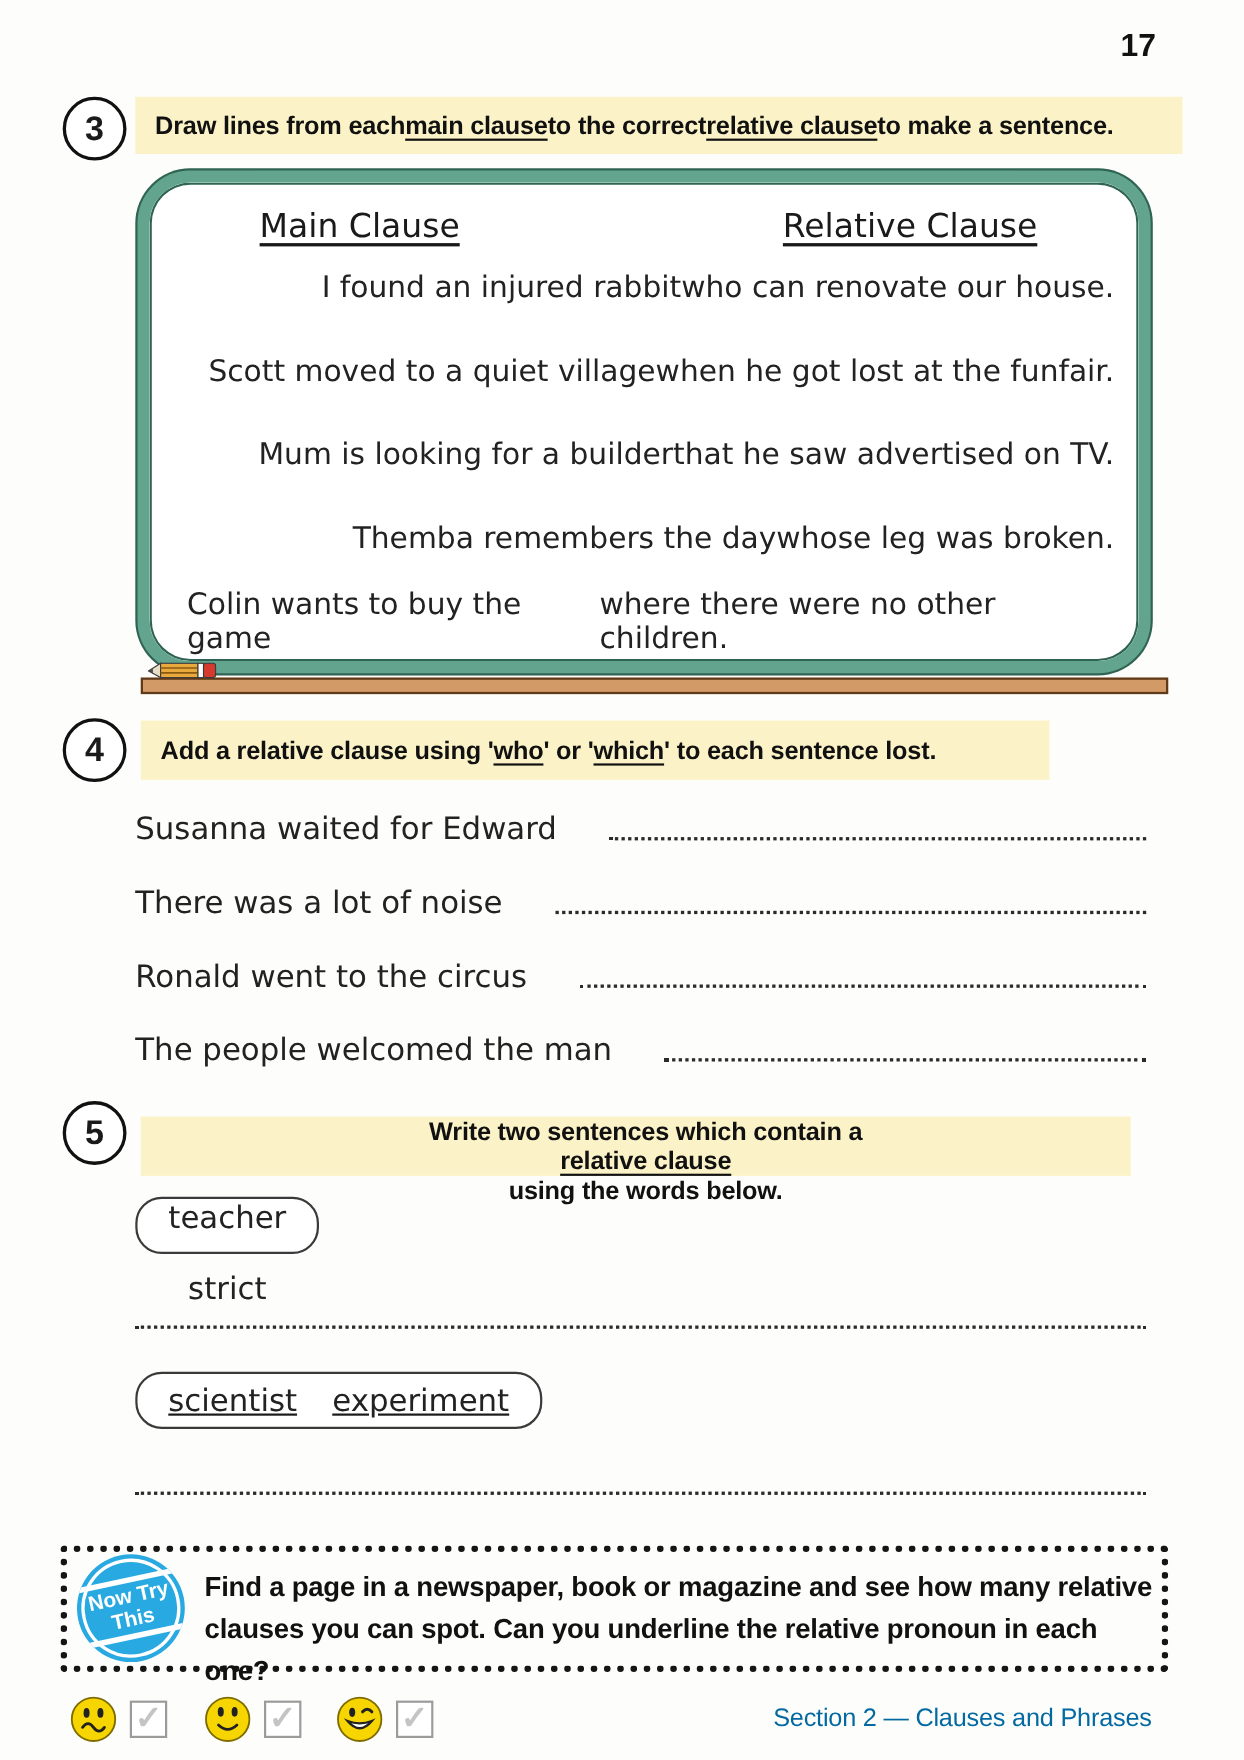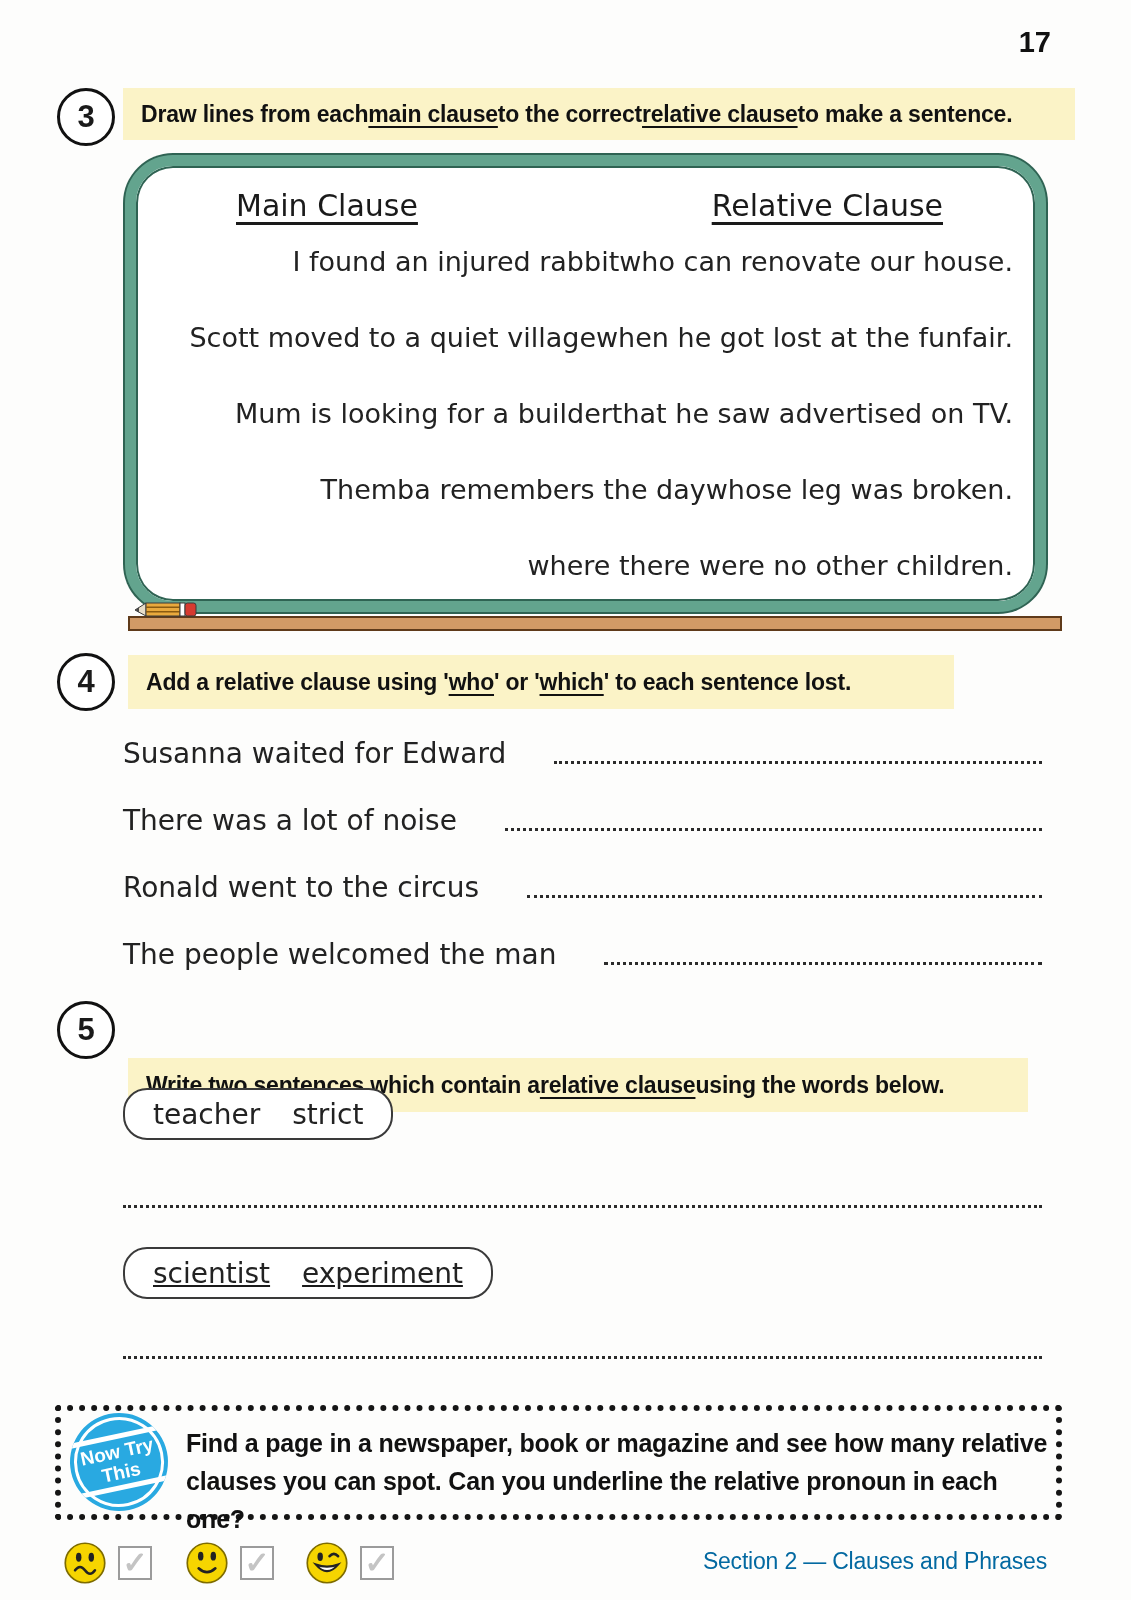--- a/index.html
+++ b/index.html
@@ -144,20 +144,21 @@
     </div>
     <div class="board-row">
       <span class="hand">Mum is looking for a builder</span>
       <span class="hand">that he saw advertised on TV.</span>
     </div>
     <div class="board-row">
       <span class="hand">Themba remembers the day</span>
       <span class="hand">whose leg was broken.</span>
     </div>
     <div class="board-row">
+      <span class="hand">Colin wants to buy the game</span>
       <span class="hand">where there were no other children.</span>
     </div>
   </div>
   <div class="ledge"></div>
   <svg class="pencil" width="64" height="18" viewBox="0 0 64 18">
     <polygon points="1,10 12,3 12,16" fill="#e8ddc9" stroke="#3a3a3a" stroke-width="1"></polygon>
     <polygon points="1,10 5,7.5 5,12.5" fill="#4a4a4a"></polygon>
     <rect x="12" y="3" width="34" height="13" fill="#E9A93D" stroke="#3a3a3a" stroke-width="1"></rect>
     <line x1="12" y1="7.3" x2="46" y2="7.3" stroke="#8a5a10" stroke-width="1.4"></line>
     <line x1="12" y1="11.7" x2="46" y2="11.7" stroke="#8a5a10" stroke-width="1.4"></line>
@@ -189,27 +190,27 @@
     <span class="leader"></span>
   </div>
   <div class="fill-line" style="top:929px;">
     <span class="hand">The people welcomed the man</span>
     <span class="leader"></span>
   </div>
 
   <div class="qcircle" style="left:57px;top:1001px;">
     <span>5</span>
   </div>
-  <div class="qhl" style="left:128px;top:1058px;width:882px;height:54px;">
+  <div class="qhl" style="left:128px;top:1015px;width:882px;height:54px;flex-direction:column;">
     <span>Write two sentences which contain a </span>
       <span class="u">relative clause</span>
       <span> using the words below.</span>
   </div>
 
-  <div class="pill" style="top:1088px;">
+  <div class="pill" style="top:1088px;flex-direction:column;">
     <span class="hand">teacher</span>
     <span class="hand">strict</span>
   </div>
   <div class="dotline" style="top:1187px;"></div>
 
   <div class="pill" style="top:1247px;text-decoration:underline;">
     <span class="hand">scientist</span>
     <span class="hand">experiment</span>
   </div>
   <div class="dotline" style="top:1338px;"></div>

